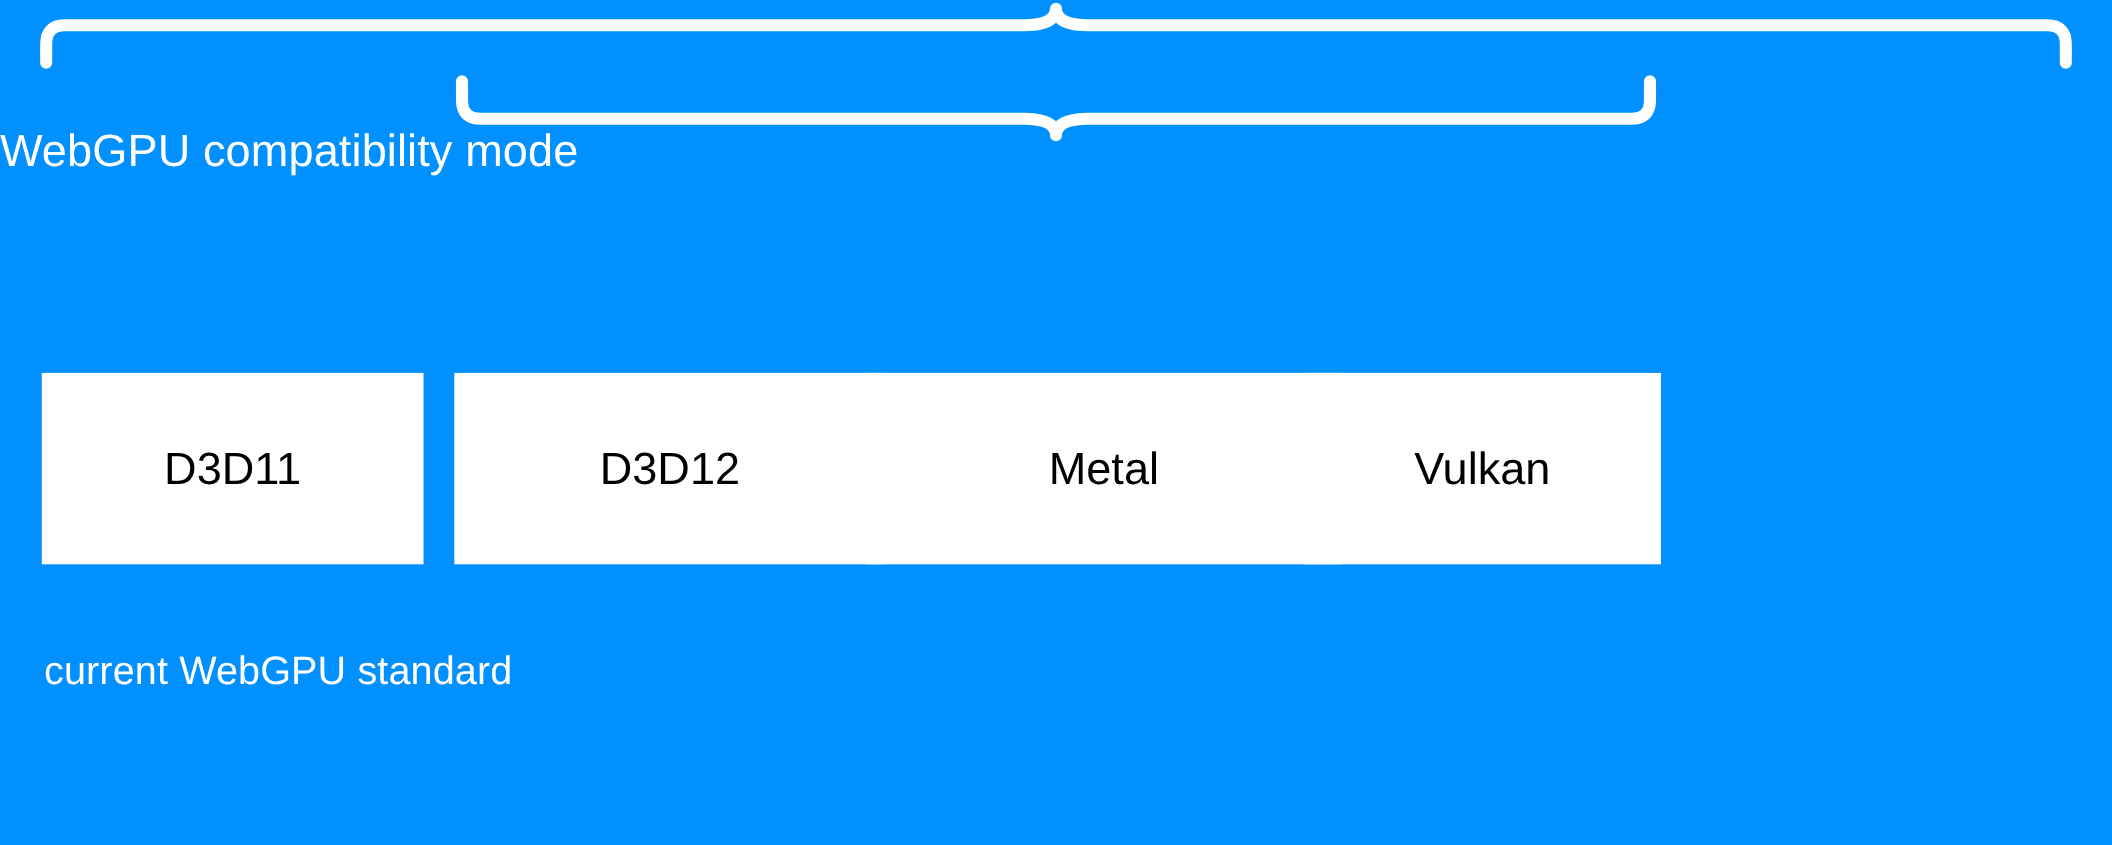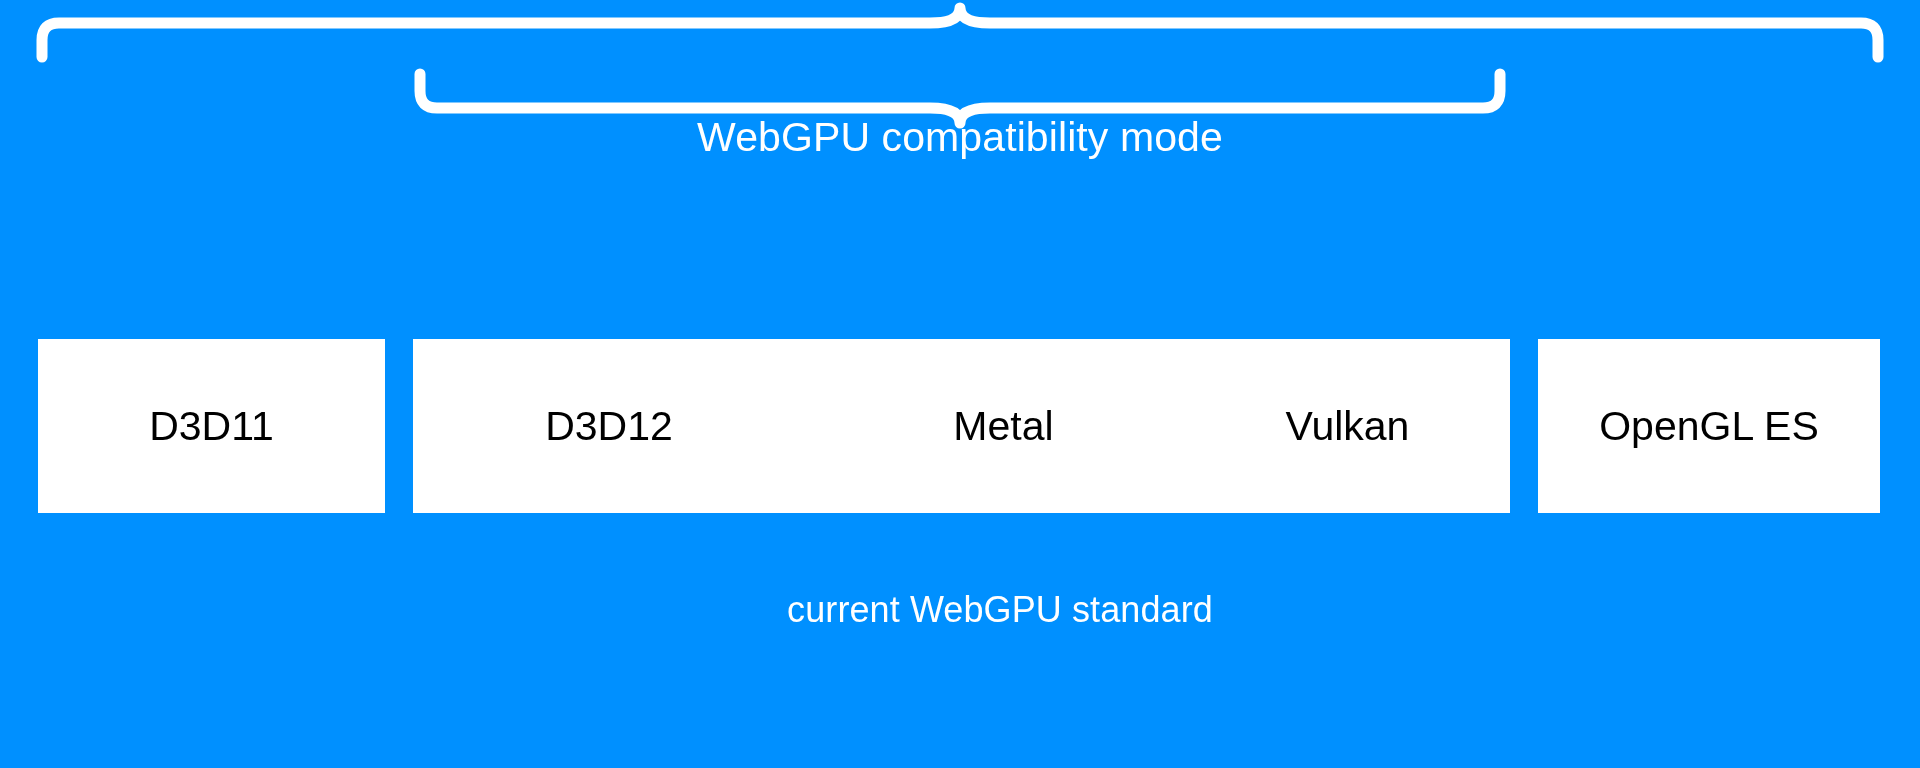--- a/index.html
+++ b/index.html
@@ -19,21 +19,21 @@
     width: 1920px;
     height: 768px;
     background: #0090ff;
   }
 
   
   .caption {
     position: absolute;
     left: 0;
     width: 1920px;
-    text-align: center;
+    text-align: left;
     color: #ffffff;
     font-weight: 400;
     letter-spacing: 0.1px;
     white-space: nowrap;
     font-family: "Liberation Sans", sans-serif;
   }
   #top-caption {
     top: 113px;
     font-size: 41px;
     line-height: 48px;
@@ -128,23 +128,20 @@
     </div>
     <div class="api-box b1">
       <span class="api-box-label">D3D12</span>
     </div>
     <div class="api-box b2">
       <span class="api-box-label">Metal</span>
     </div>
     <div class="api-box b3">
       <span class="api-box-label">Vulkan</span>
     </div>
-    <div class="api-box b4">
-      <span class="api-box-label">OpenGL ES</span>
-    </div>
   </div>
 
   <div id="bottom-brace-wrap">
     <svg class="brace-svg" viewBox="0 0 1920 68" width="1920" height="68" preserveAspectRatio="none">
       <path class="brace-path" d="M 420 6
                L 420 23
                Q 420 40 437 40
                L 930 40
                Q 960 40 960 55
                Q 960 40 990 40

